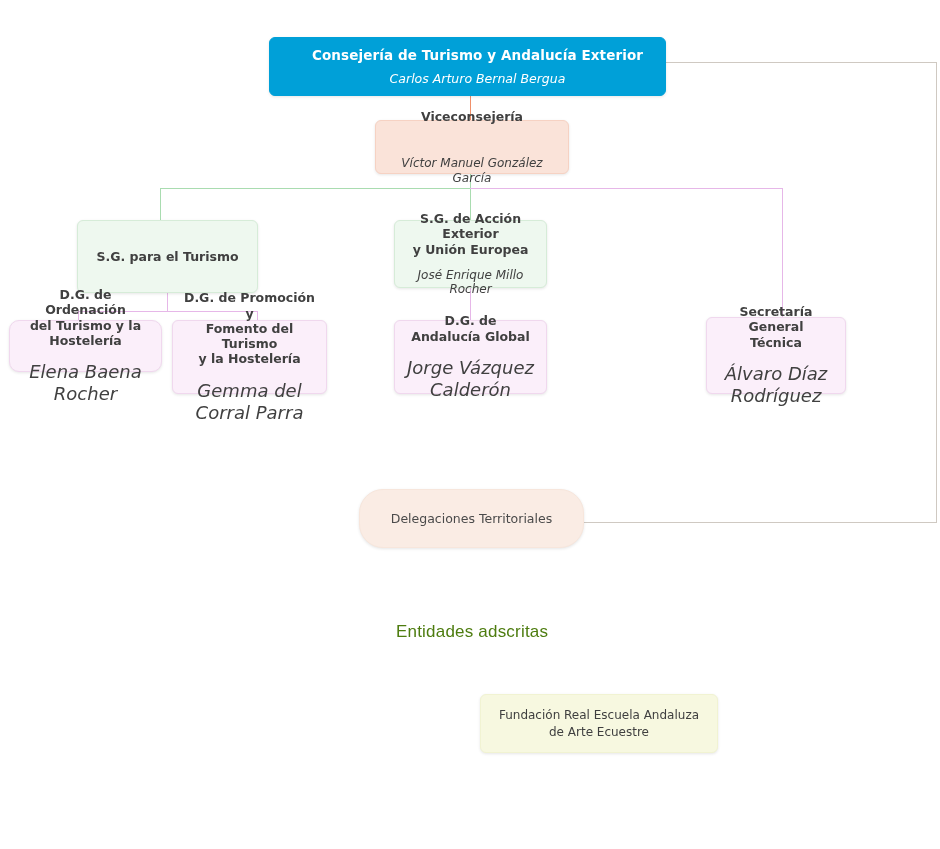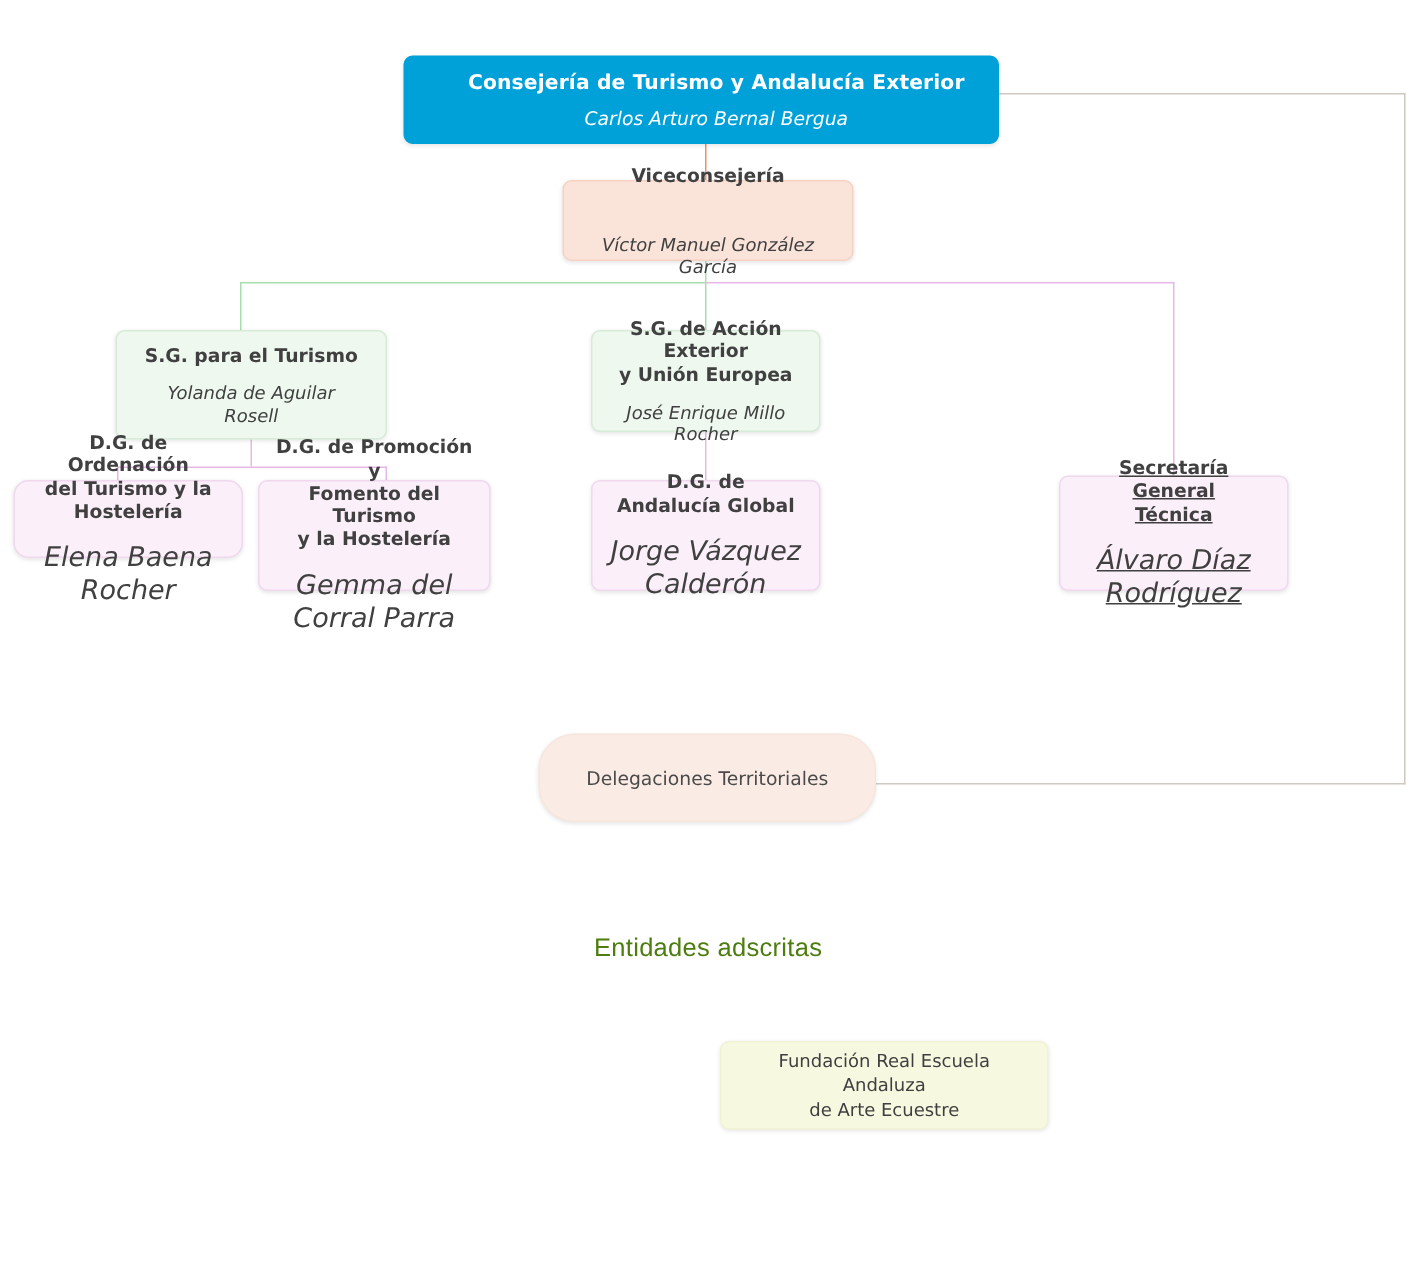--- a/index.html
+++ b/index.html
@@ -175,22 +175,20 @@
     <div class="person">Carlos Arturo Bernal Bergua</div>
   </div>
 
   <div class="node level-vice" style="left:375px; top:120px; width:194px; height:54px;gap:26px;">
     <div class="title">Viceconsejería</div>
     <div class="person">Víctor Manuel González García</div>
   </div>
 
   <div class="node level-sg" style="left:77px; top:220px; width:181px; height:73px;">
     <div class="title">S.G. para el Turismo</div>
-    <div class="person">Yolanda de Aguilar
-Rosell</div>
   </div>
 
   <div class="node level-sg" style="left:394px; top:220px; width:153px; height:68px;">
     <div class="title">S.G. de Acción Exterior
 y Unión Europea</div>
     <div class="person">José Enrique Millo Rocher</div>
   </div>
 
   <div class="node level-dg" style="left:9px; top:320px; width:153px; height:52px;border-radius:10px;">
     <div class="title">D.G. de Ordenación
@@ -205,31 +203,31 @@
 y la Hostelería</div>
     <div class="person">Gemma del Corral Parra</div>
   </div>
 
   <div class="node level-dg" style="left:394px; top:320px; width:153px; height:74px;">
     <div class="title">D.G. de
 Andalucía Global</div>
     <div class="person">Jorge Vázquez Calderón</div>
   </div>
 
-  <div class="node level-dg" style="left:706px; top:317px; width:153px; height:77px;text-decoration:underline;">
+  <div class="node level-dg" style="left:706px; top:317px; width:140px; height:77px;">
     <div class="title">Secretaría General
 Técnica</div>
     <div class="person">Álvaro Díaz Rodríguez</div>
   </div>
 
   <div class="node level-delegaciones" style="left:359px; top:489px; width:225px; height:59px;border-radius:24px;">
     <div class="title">Delegaciones Territoriales</div>
   </div>
 
   <div class="section-heading" style="left:396px; top:622px;">Entidades adscritas</div>
 
 
-  <div class="node level-entidad centered" style="left:480px; top:694px; width:219px; height:59px;">
+  <div class="node level-entidad centered" style="left:480px; top:694px; width:238px; height:59px;">
     <div class="title">Fundación Real Escuela Andaluza
 de Arte Ecuestre</div>
   </div>
 
 </div>
 
 </body></html>

